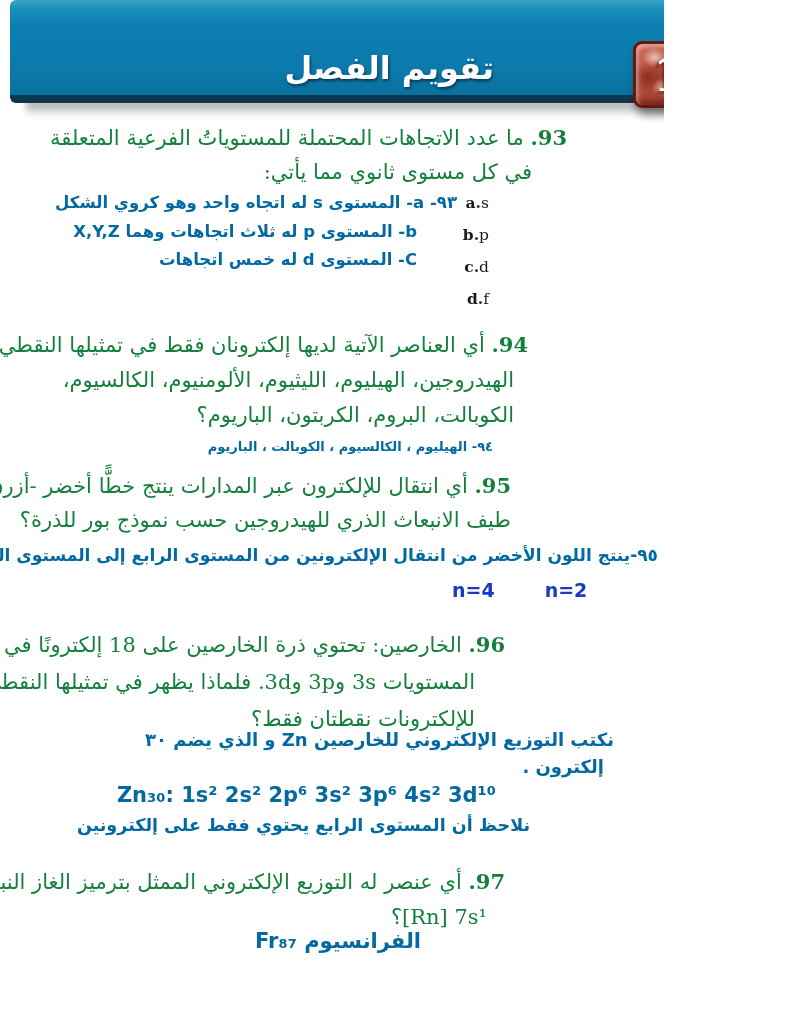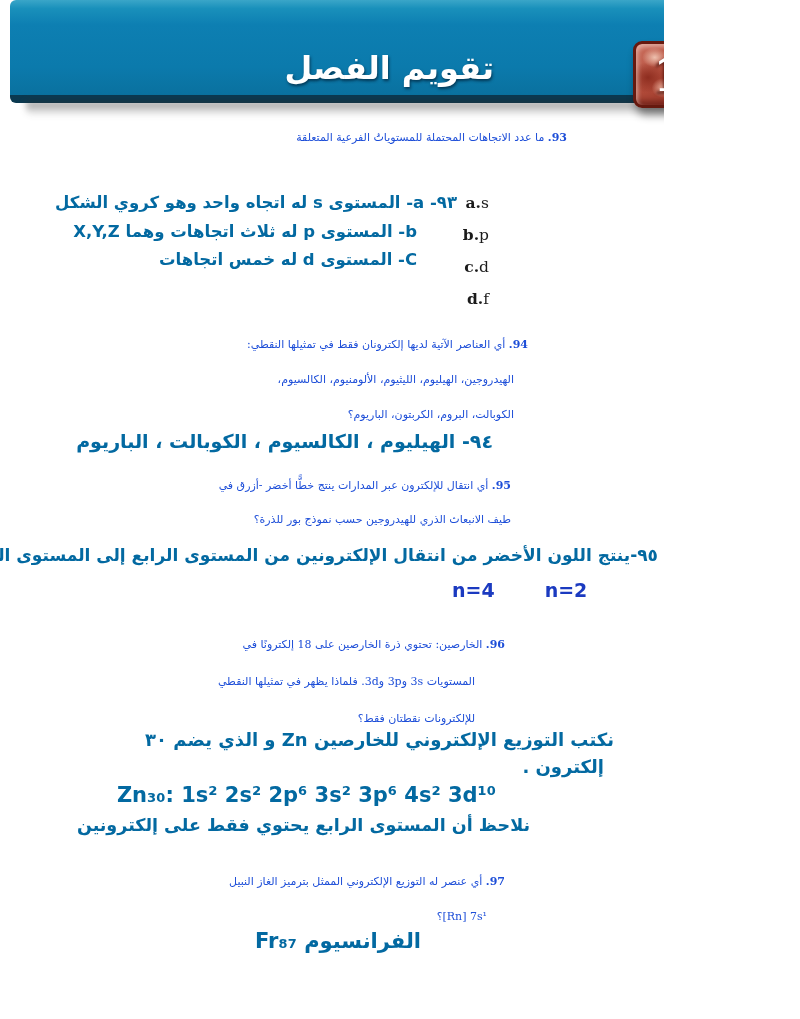--- a/index.html
+++ b/index.html
@@ -28,41 +28,41 @@
       linear-gradient(140deg,#cd7261 0%,#b04a39 45%,#942f21 100%);
     box-shadow:inset 2px 3px 4px rgba(255,235,225,.5),
                inset -3px -4px 6px rgba(70,10,5,.55),
                3px 7px 8px rgba(0,0,0,.45);
     display:flex;align-items:center;justify-content:center;}
   .badge-num{color:#fff;font-family:"DejaVu Serif","Liberation Serif",serif;
     font-weight:bold;font-size:46px;line-height:1;
     text-shadow:-3px 3px 3px rgba(60,5,0,.7);}
 
   
-  .q{position:absolute;direction:rtl;text-align:right;color:#1d4ed8;
+  .q{position:absolute;direction:rtl;text-align:right;color:#15803d;
      font-family:"DejaVu Serif","DejaVu Sans","Liberation Serif",serif;
-     font-size:11px;white-space:nowrap;}
+     font-size:21px;white-space:nowrap;}
   .q .qline{line-height:34px;}
   .q .num{font-weight:bold;}
 
   
   .opts{position:absolute;right:157px;top:187px;direction:rtl;text-align:right;
      font-family:"DejaVu Serif","DejaVu Sans","Liberation Serif",serif;
      font-size:15.5px;color:#1b1b1b;}
   .opt{line-height:32px;white-space:nowrap;}
   .opt .lab{font-weight:bold;}
   .opt .val{margin-right:18px;}
 
   
   .blue{position:absolute;direction:rtl;text-align:right;color:#0369a1;font-weight:bold;
      font-family:"DejaVu Sans","Liberation Sans",sans-serif;white-space:nowrap;}
   .b93{top:189px;right:207px;font-size:16.5px;}
   .b93 div{line-height:28.5px;}
   .b93 div.ind{margin-right:40px;}
-  .b94{top:430px;right:171px;font-size:19px;}
+  .b94{top:439px;right:171px;font-size:13px;}
   .b95{top:545px;right:6px;font-size:17px;}
   .nrow{position:absolute;left:452px;top:579px;direction:ltr;color:#1b3ac0;
      font-weight:bold;font-size:19px;font-family:"DejaVu Sans",sans-serif;white-space:nowrap;}
   .nrow .n2{margin-left:50px;}
   .b96{top:726px;right:50px;font-size:18px;}
   .b96 .l{line-height:27px;}
   .b96 .l2{margin-right:10px;}
   .b96 .formula{direction:ltr;text-align:right;margin-right:118px;font-size:21px;line-height:31px;}
   .b96 .note{font-size:17.5px;line-height:29px;margin-right:84px;}
   .b97{top:929px;right:243px;font-size:21px;}
@@ -74,20 +74,21 @@
 
   <div class="banner"></div>
   <div class="banner-shadow"></div>
   <div class="banner-title">تقويم الفصل</div>
   <div class="badge">
     <span class="badge-num">1</span>
   </div>
 
   <div class="q" style="top:121px;right:97px;">
     <div class="qline"><span class="num">93.</span> <span>ما عدد الاتجاهات المحتملة للمستوياتُ الفرعية المتعلقة</span></div>
+    <div class="qline" style="margin-right:35px;">في كل مستوى ثانوي مما يأتي:</div>
   </div>
 
   <div class="opts">
     <div class="opt"><span class="lab">a.</span><span class="val">s</span></div>
     <div class="opt"><span class="lab">b.</span><span class="val">p</span></div>
     <div class="opt"><span class="lab">c.</span><span class="val">d</span></div>
     <div class="opt"><span class="lab">d.</span><span class="val">f</span></div>
   </div>
 
   <div class="blue b93">

